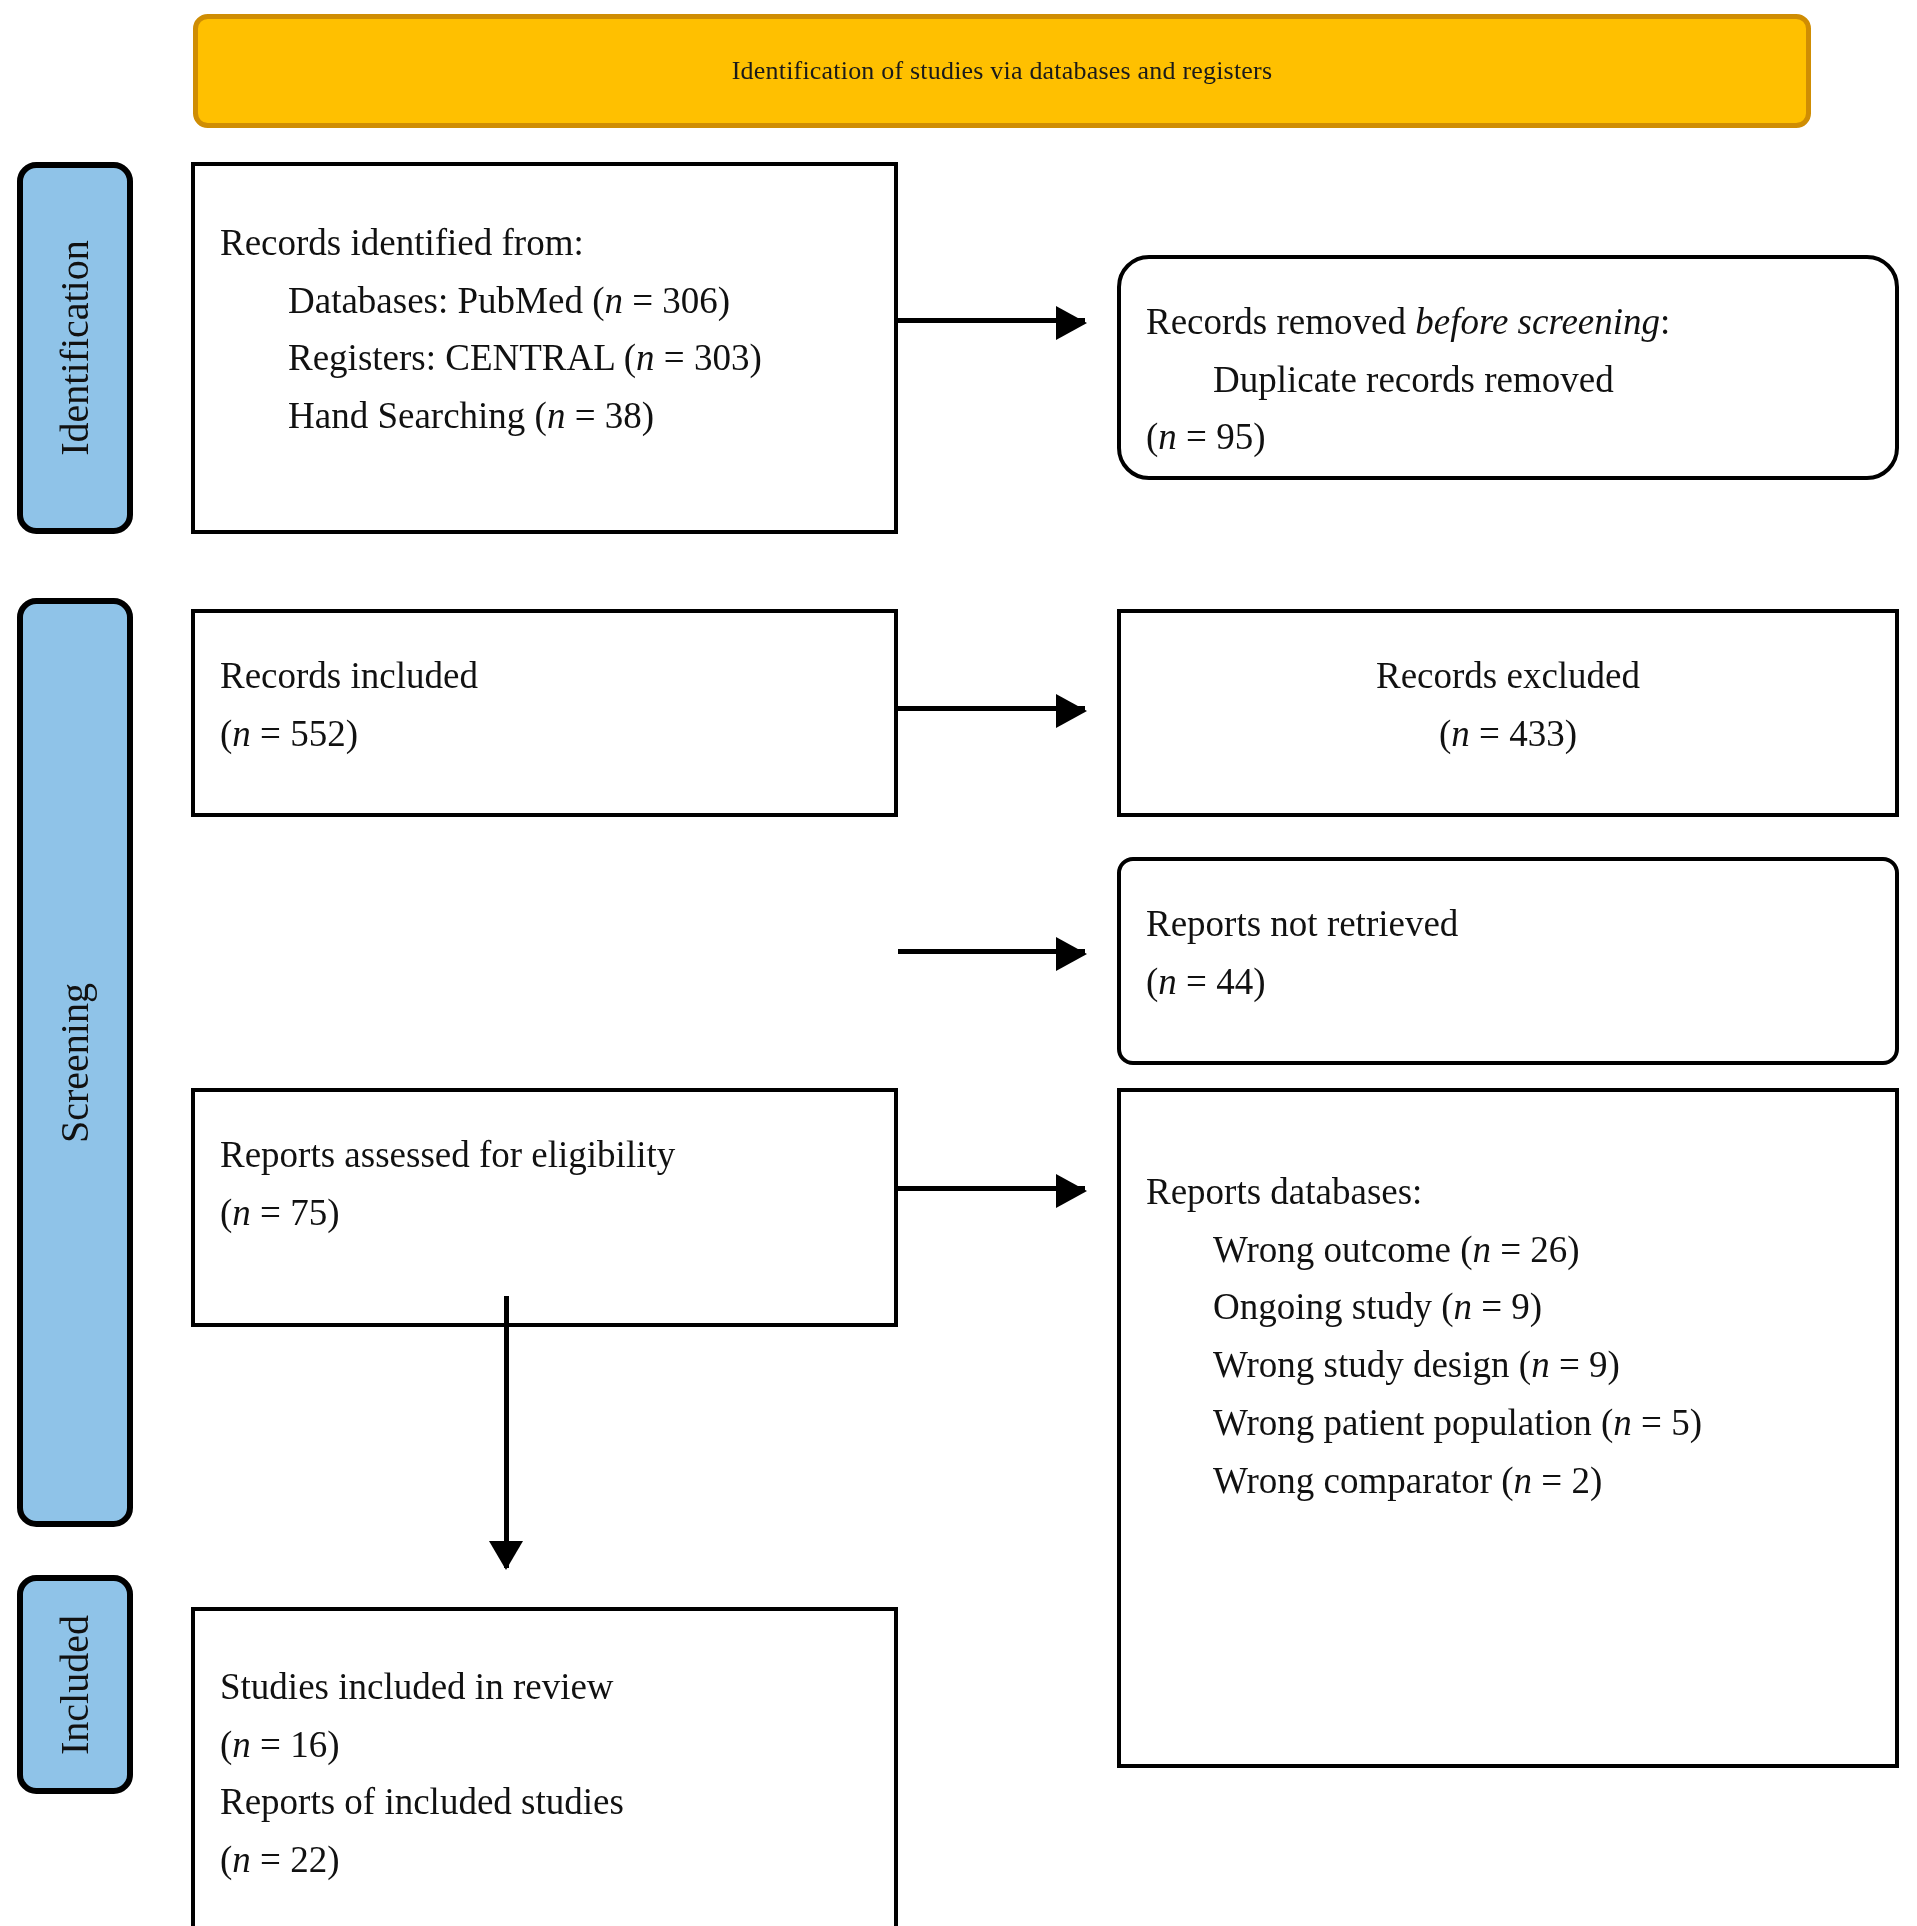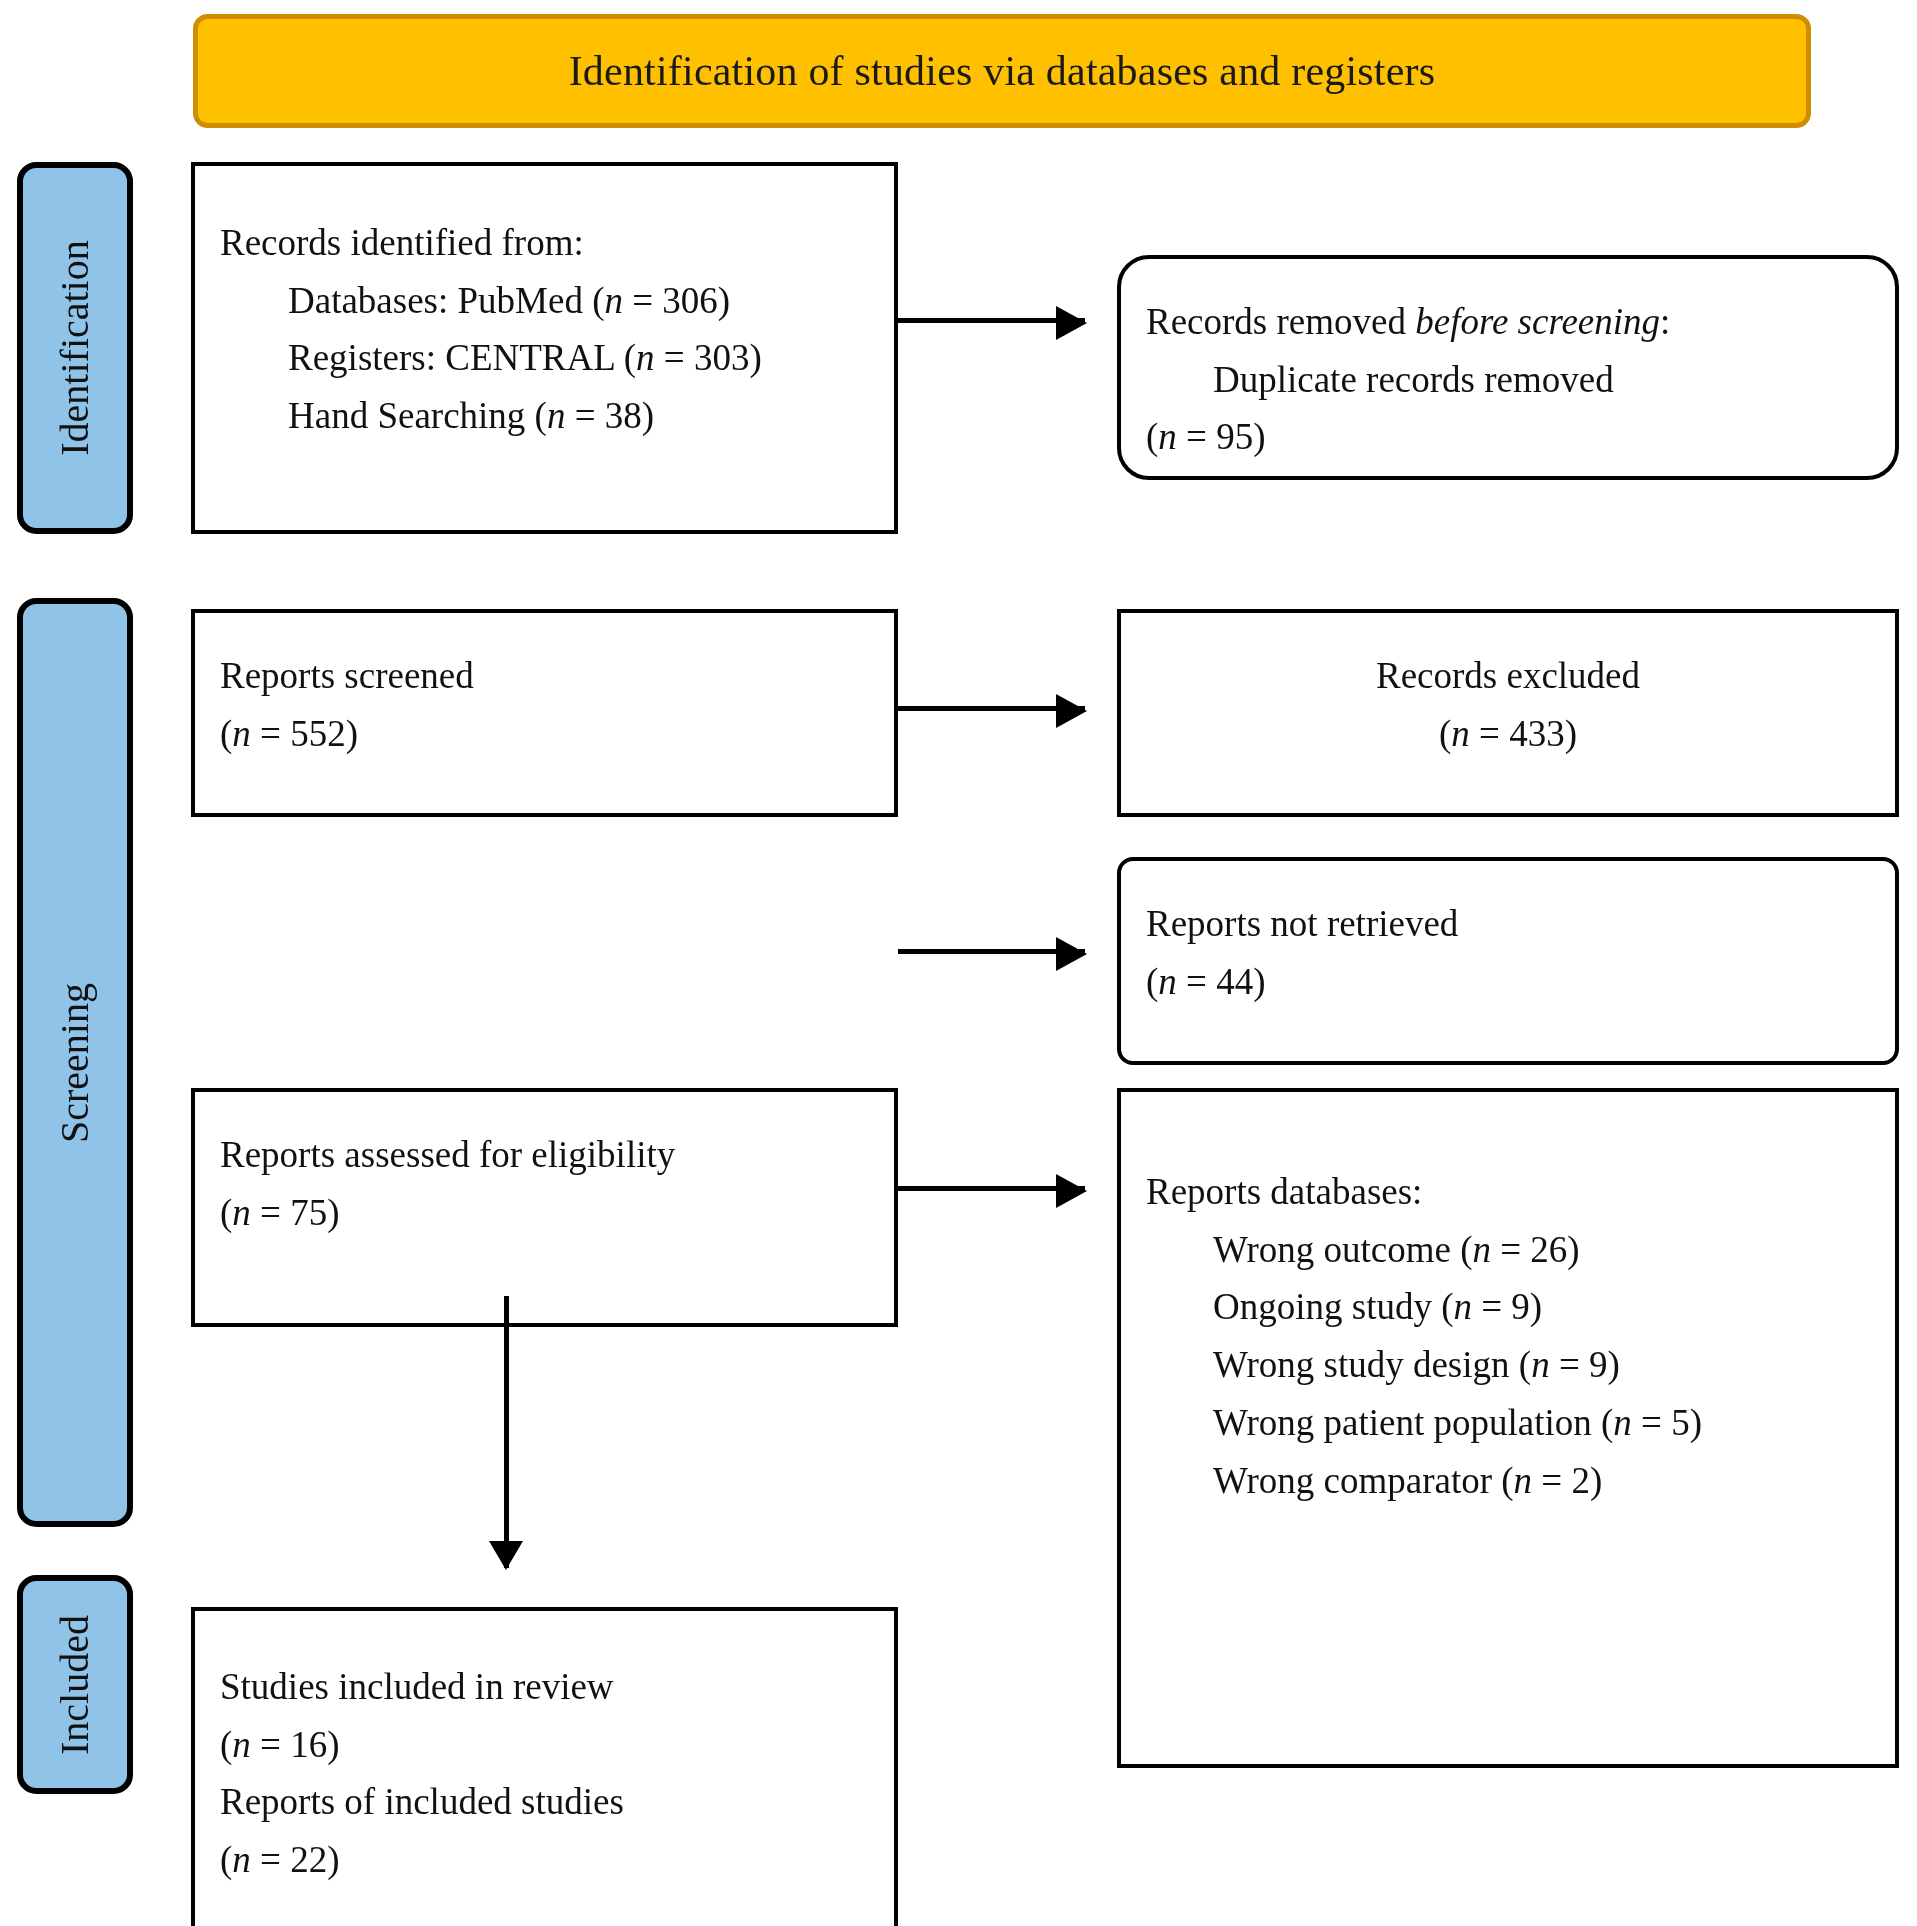--- a/index.html
+++ b/index.html
@@ -25,21 +25,21 @@
     height: 114px;
     background: #ffc000;
     border: 5.1px solid #cf8d03;
     border-radius: 14.8px;
     box-sizing: border-box;
     display: flex;
     align-items: center;
     justify-content: center;
   }
   .banner-text {
-    font-size: 42px;
+    font-size: 26px;
     color: #1a1a1a;
     letter-spacing: 0.2px;
     line-height: 1.1;
   }
 
   
   .stage {
     position: absolute;
     background: #8fc3e8;
     border: 6.2px solid #000000;
@@ -163,21 +163,21 @@
     <div class="box-line indent"><span>Hand Searching (<i>n</i> = 38)</span></div>
   </div>
 
   <div class="box" id="box-removed">
     <div class="box-line"><span>Records removed </span><span class="ital">before screening</span><span>:</span></div>
     <div class="box-line indent-sm">Duplicate records removed</div>
     <div class="box-line">(<i>n</i> = 95)</div>
   </div>
 
   <div class="box" id="box-screened">
-    <div class="box-line">Reports screened</div>
+    <div class="box-line">Records included</div>
     <div class="box-line">(<i>n</i> = 552)</div>
   </div>
 
   <div class="box" id="box-excluded">
     <div class="box-line">Records excluded</div>
     <div class="box-line">(<i>n</i> = 433)</div>
   </div>
 
 
   <div class="box" id="box-not-retrieved">

